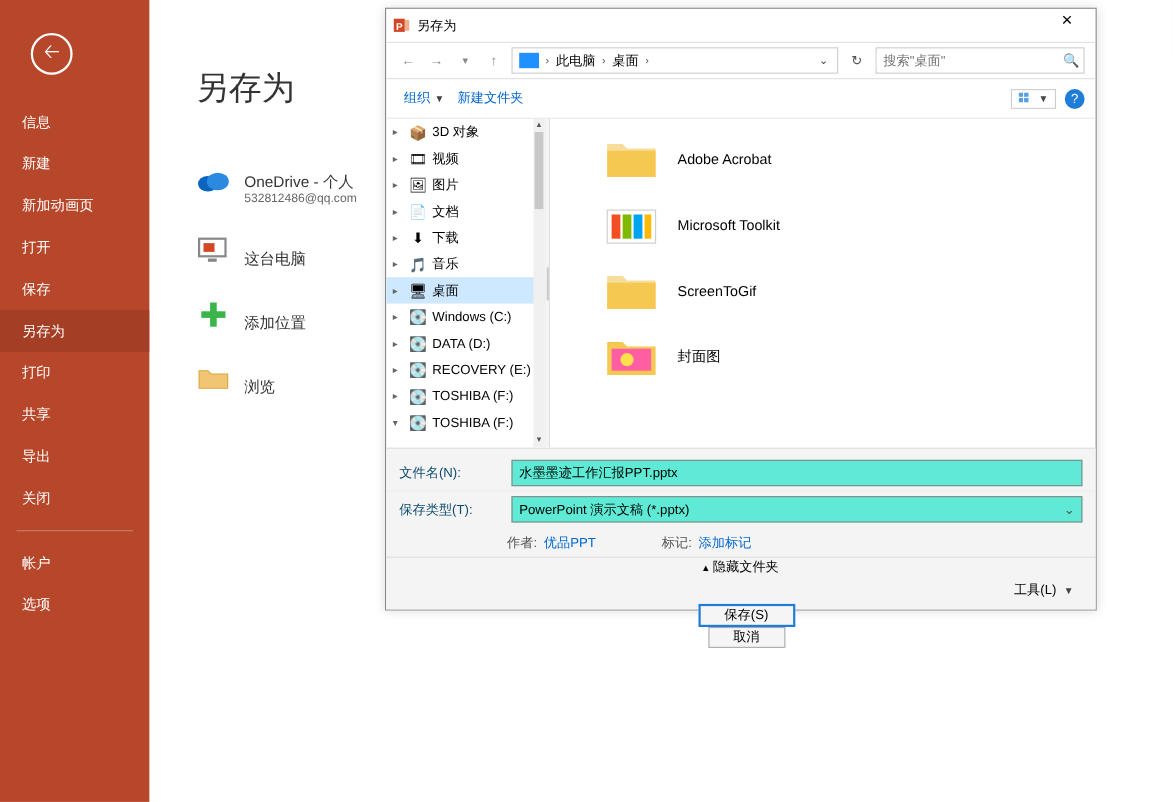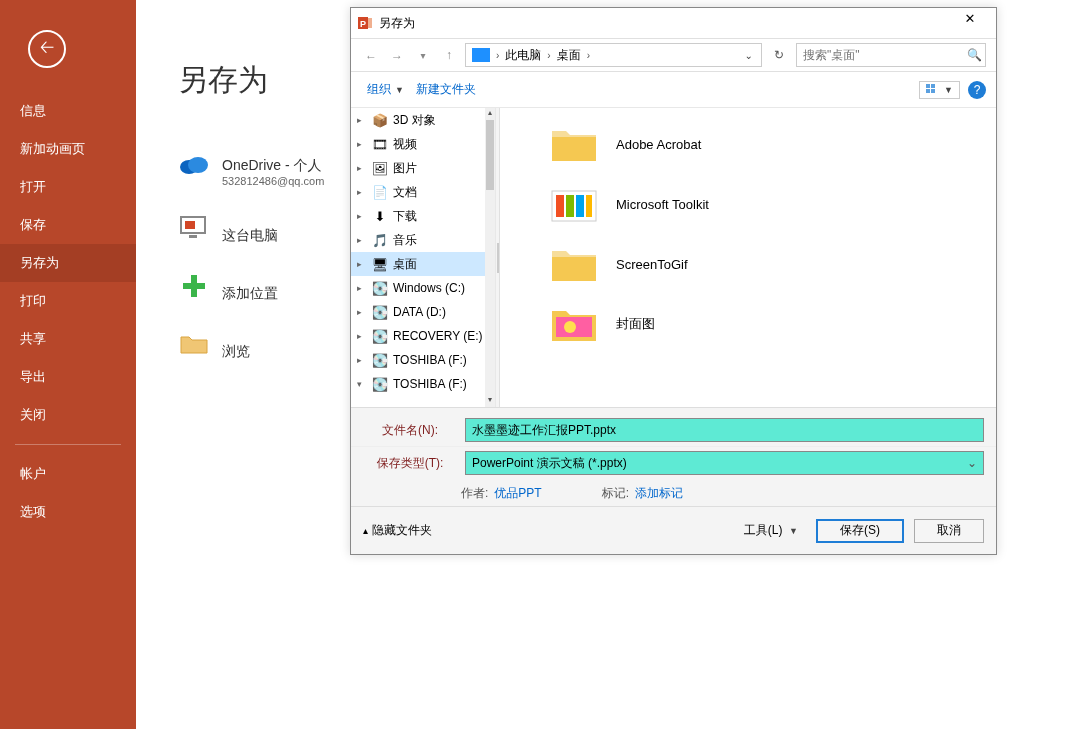--- a/index.html
+++ b/index.html
@@ -60,29 +60,29 @@
 .splitter { width: 4px; background: #f4f4f4; cursor: col-resize; border-right: 1px solid #e0e0e0; position: relative; }
 .splitter::after { content: ""; position: absolute; left: 1px; top: 45%; width: 2px; height: 30px; background: #ccc; }
 
 .content-pane { flex: 1; padding: 6px 10px; overflow: hidden; }
 .file-item { display: flex; align-items: center; height: 60px; cursor: pointer; font-size: 13px; }
 .folder-icon { width: 48px; height: 42px; margin-right: 18px; margin-left: 40px; }
 .folder-svg { width: 48px; height: 42px; }
 
 .form-row { display: flex; align-items: center; padding: 4px 12px; font-size: 12px; border-top: 1px solid #eee; }
 .form-row:first-of-type { border-top: none; }
-.form-label { width: 102px; text-align: center; padding-right: 8px; color: #7f1d1d; }
+.form-label { width: 102px; text-align: left; padding-right: 8px; color: #0c4a6e; }
 .form-input { flex: 1; height: 24px; border: 1px solid #888; padding: 0 6px; font-size: 12px; background: #5eead4; }
 .form-input.combo { display: flex; align-items: center; justify-content: space-between; cursor: pointer; }
 .meta-row { display: flex; padding: 6px 12px 4px 110px; font-size: 12px; gap: 60px; border-top: none; }
 .meta-label { color: #555; }
 .meta-val { color: #0066cc; cursor: pointer; }
 .meta-pair { display: flex; gap: 6px; }
 
-.bottom-bar { height: 48px; border-top: 1px solid #ddd; display: flex; align-items: center; padding: 0 12px; font-size: 12px; }
+.bottom-bar { height: 48px; border-top: 1px solid #ddd; display: flex; align-items: center; padding: 0 12px; font-size: 12px; flex-direction: column; }
 .hide-folders { display: flex; align-items: center; gap: 4px; cursor: pointer; }
 .hide-folders::before { content: "▴"; font-size: 10px; }
 .tools-btn { margin-left: auto; padding: 4px 8px; cursor: pointer; }
 .drop-arrow { font-size: 9px; color: #444; }
 .btn { height: 24px; border: 1px solid #aaa; background: #f5f5f5; padding: 0 22px; margin-left: 10px; cursor: pointer; font-size: 12px; }
 .btn.primary { border: 2px solid #1e7dd6; }
 
 .form-section { background: #f4f4f4; border-top: 1px solid #ddd; padding-top: 6px; }
 </style>
 </head>
@@ -90,20 +90,21 @@
 
 <svg class="app-bg" viewBox="0 0 200 80">
   <polygon points="100,0 200,0 200,50 140,80" fill="#dcdcdc"></polygon>
   <polygon points="60,0 110,0 170,60 130,80" fill="#e8e8e8"></polygon>
 </svg>
 
 <div class="app-sidebar">
   <div class="back-btn">🡠</div>
   <div class="sb-list" id="sb-list">
       <div class="sb-item">信息</div>
+      <div class="sb-item">新建</div>
       <div class="sb-item">新加动画页</div>
       <div class="sb-item">打开</div>
       <div class="sb-item">保存</div>
       <div class="sb-item active">另存为</div>
       <div class="sb-item">打印</div>
       <div class="sb-item">共享</div>
       <div class="sb-item">导出</div>
       <div class="sb-item">关闭</div>
     </div>
   <div class="sb-sep"></div>

